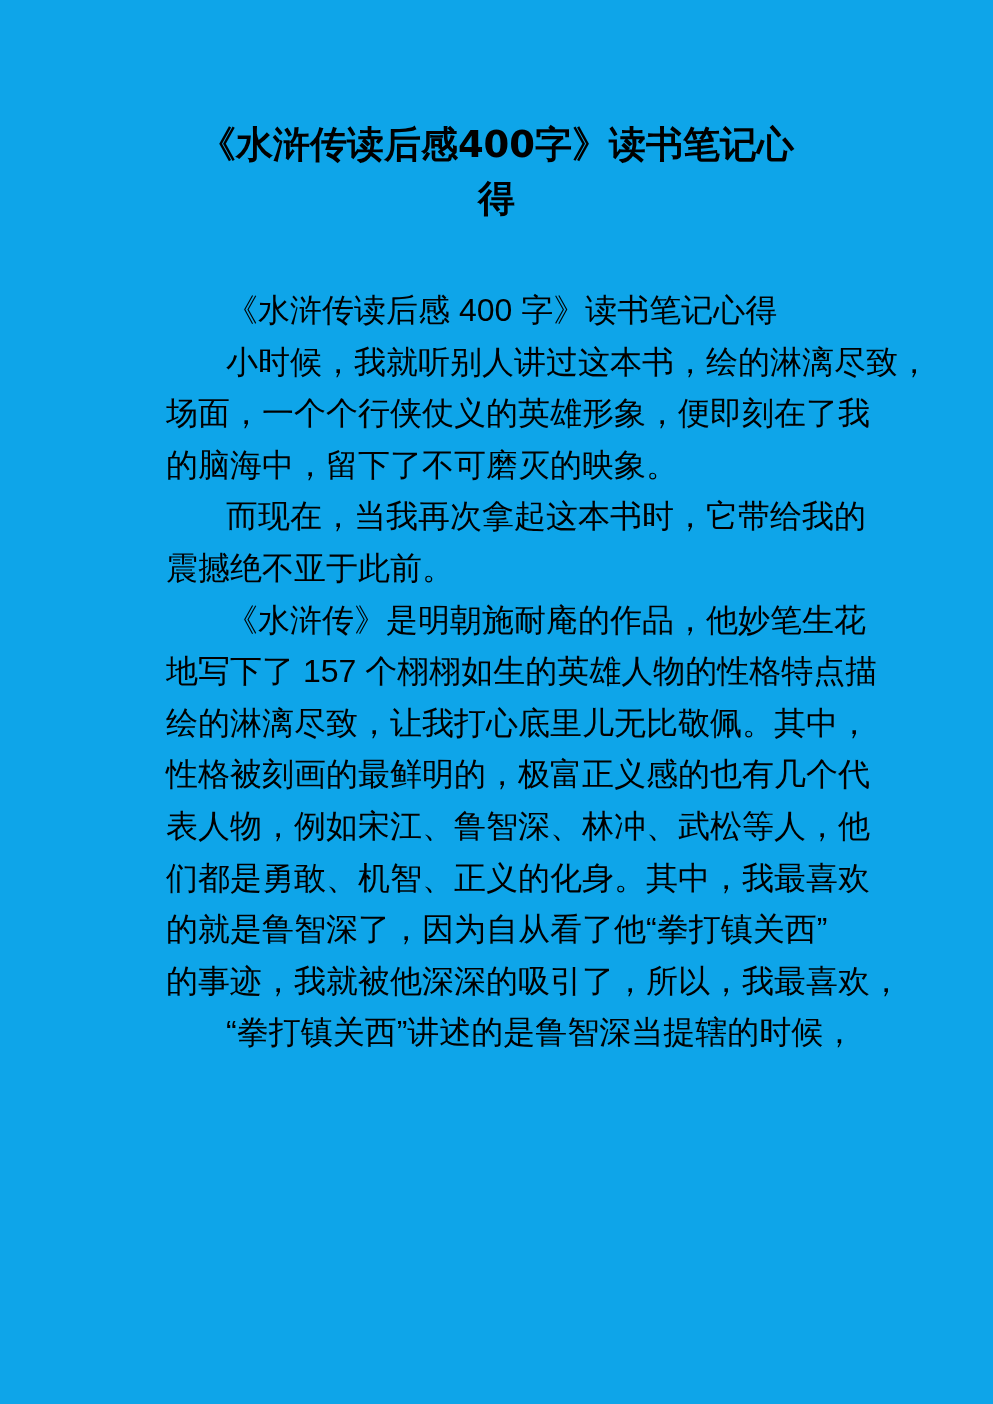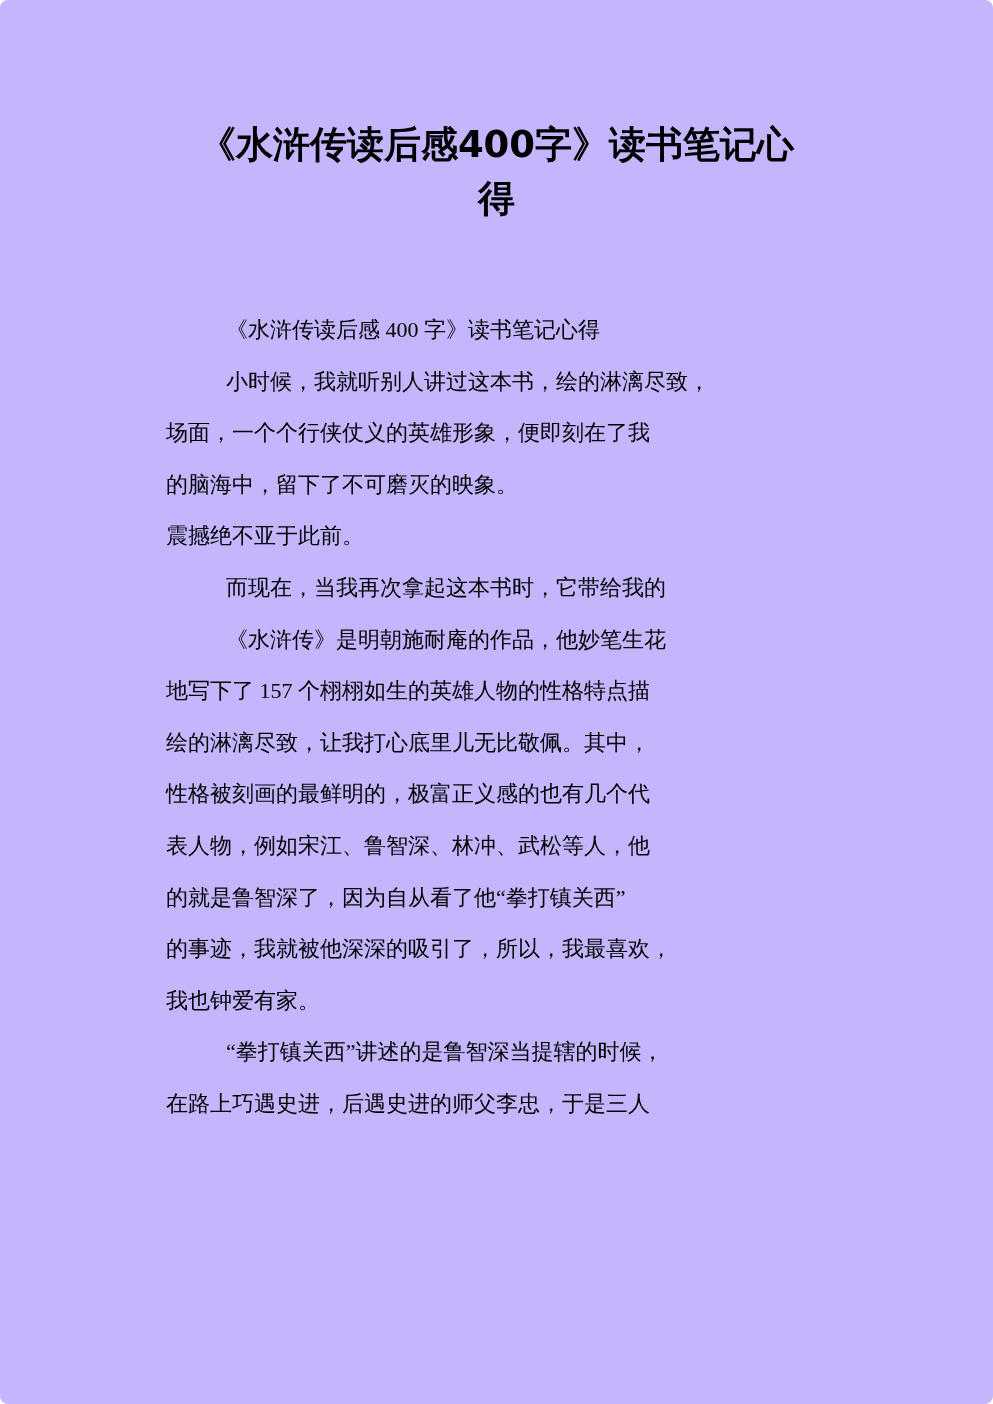--- a/index.html
+++ b/index.html
@@ -13,46 +13,45 @@
       position: relative;
       overflow: hidden;
       color: #000000;
     }
     .page {
       position: absolute;
       left: 0;
       top: 0;
       width: 993px;
       height: 1404px;
-      background: #c4b5fd;
-      border-radius: 8px;
+      background: #0ea5e9;
     }
     .title {
       position: absolute;
       left: 150px;
       top: 118px;
       width: 693px;
       text-align: center;
       font-family: "DejaVu Sans", "Liberation Sans", sans-serif;
       font-weight: bold;
       font-size: 37px;
       line-height: 54px;
       letter-spacing: 0px;
     }
     .title .tline {
       display: block;
       white-space: nowrap;
     }
     .body-text {
       position: absolute;
       left: 166px;
-      top: 304px;
+      top: 285px;
       width: 680px;
-      font-family: Liberation Serif, serif;
-      font-size: 22px;
+      font-family: Liberation Sans, sans-serif;
+      font-size: 32px;
       line-height: 51.6px;
     }
     .line {
       display: block;
       white-space: nowrap;
       height: 51.6px;
     }
     .indent {
       padding-left: 60px;
     }
@@ -72,33 +71,32 @@
       <span class="line indent">《水浒传读后感 400 字》读书笔记心得</span>
     </div>
 
     <div>
       <span class="line indent">小时候，我就听别人讲过这本书，绘的淋漓尽致，</span>
       <span class="line">场面，一个个行侠仗义的英雄形象，便即刻在了我</span>
       <span class="line">的脑海中，留下了不可磨灭的映象。</span>
     </div>
 
     <div>
+      <span class="line indent">而现在，当我再次拿起这本书时，它带给我的</span>
       <span class="line">震撼绝不亚于此前。</span>
-      <span class="line indent">而现在，当我再次拿起这本书时，它带给我的</span>
     </div>
 
     <div>
       <span class="line indent">《水浒传》是明朝施耐庵的作品，他妙笔生花</span>
       <span class="line">地写下了 157 个栩栩如生的英雄人物的性格特点描</span>
       <span class="line">绘的淋漓尽致，让我打心底里儿无比敬佩。其中，</span>
       <span class="line">性格被刻画的最鲜明的，极富正义感的也有几个代</span>
       <span class="line">表人物，例如宋江、鲁智深、林冲、武松等人，他</span>
+      <span class="line">们都是勇敢、机智、正义的化身。其中，我最喜欢</span>
       <span class="line">的就是鲁智深了，因为自从看了他“拳打镇关西”</span>
       <span class="line">的事迹，我就被他深深的吸引了，所以，我最喜欢，</span>
-      <span class="line">我也钟爱有家。</span>
     </div>
 
     <div>
       <span class="line indent">“拳打镇关西”讲述的是鲁智深当提辖的时候，</span>
-      <span class="line">在路上巧遇史进，后遇史进的师父李忠，于是三人</span>
     </div>
   </div>
 </div>
 
 </body></html>

